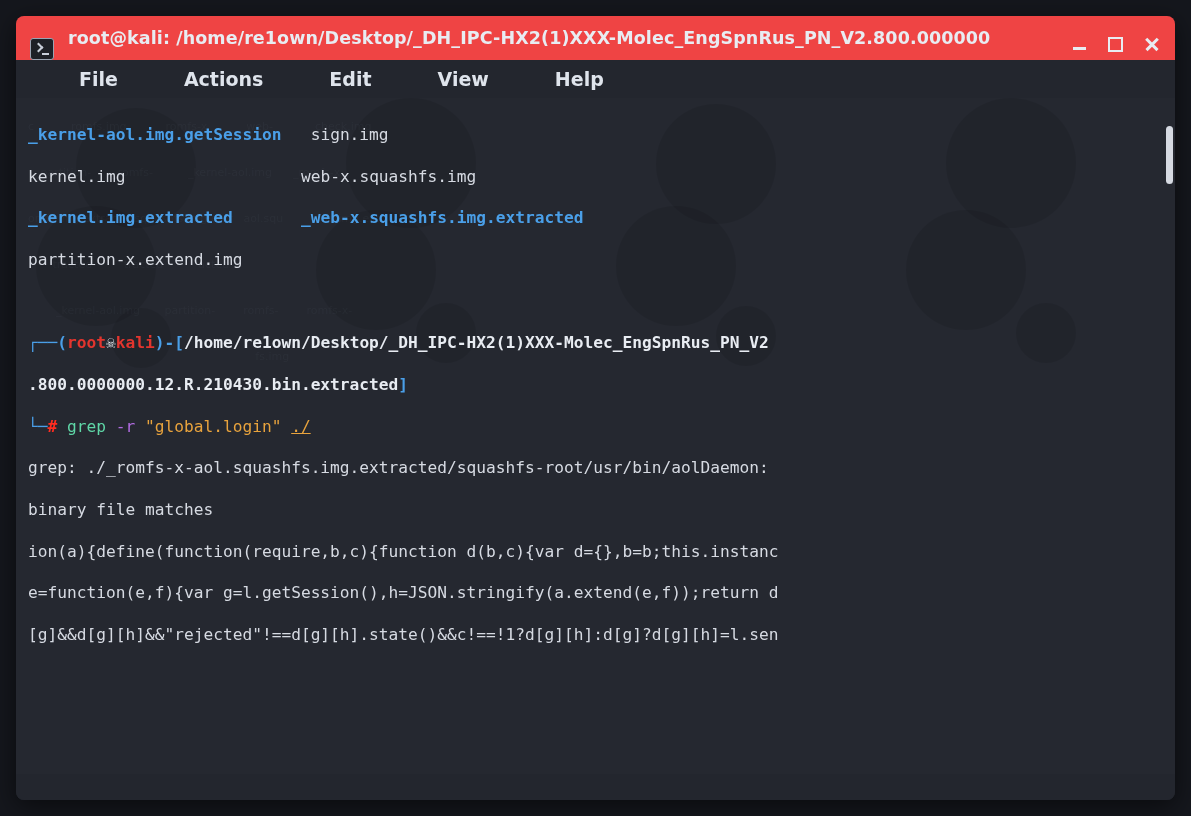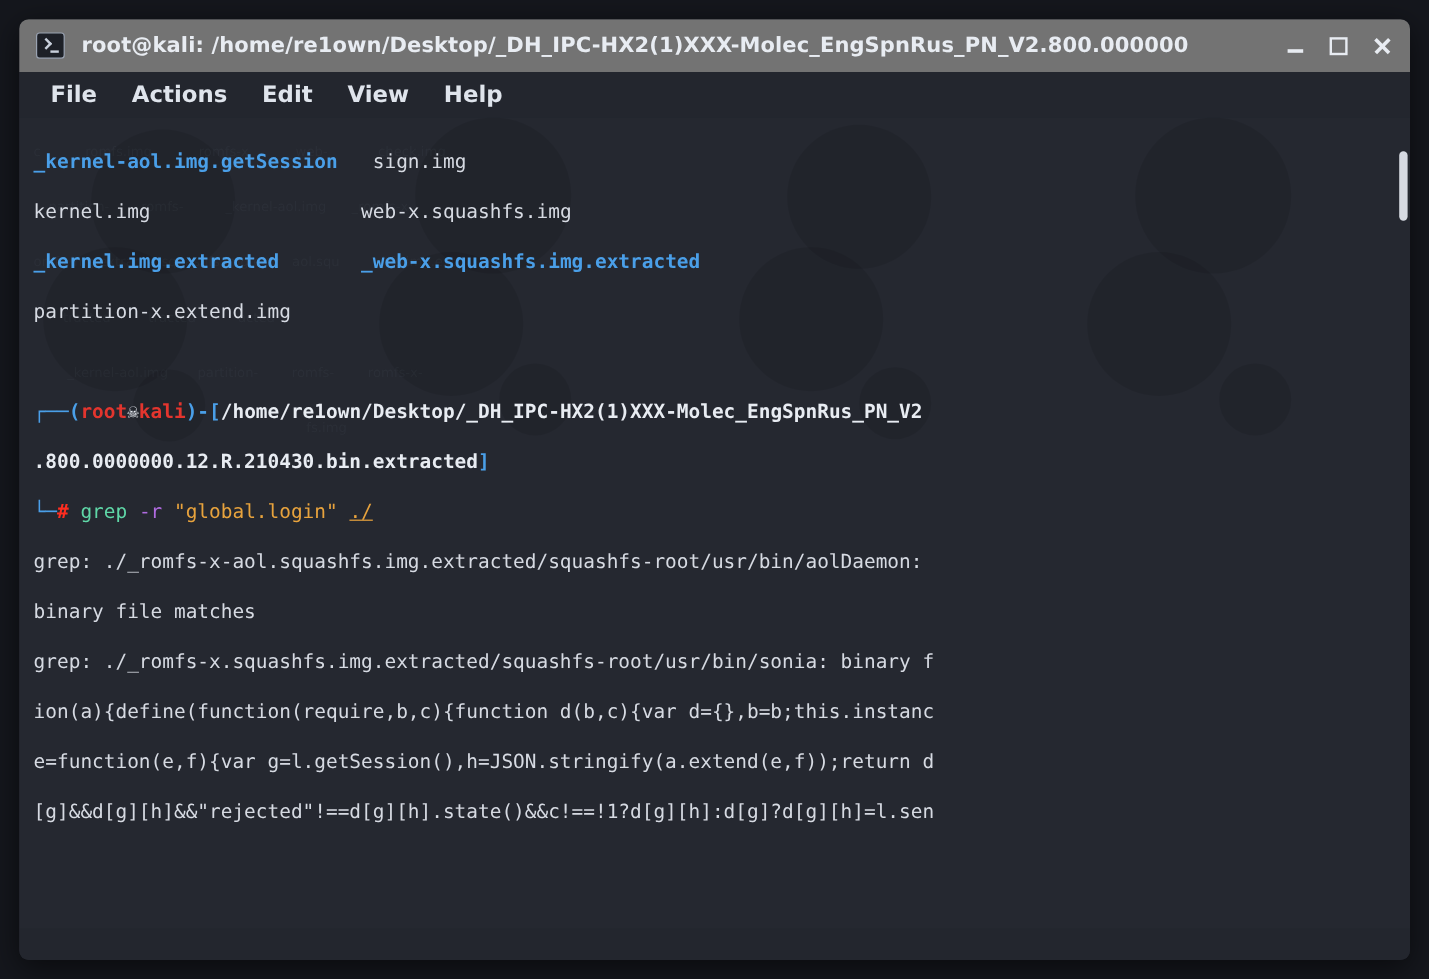--- a/index.html
+++ b/index.html
@@ -30,23 +30,23 @@
     border-radius: 8px;
     box-shadow: 0 6px 26px rgba(0,0,0,.55);
     overflow: hidden;
     display: flex;
     flex-direction: column;
   }
   
   #titlebar {
     height: 44px;
     flex: 0 0 44px;
-    background: #737373;
-    display: flex;
-    align-items: center;
+    background: #ef4444;
+    display: flex;
+    align-items: flex-end;
     padding: 0 6px 0 14px;
     box-sizing: border-box;
     position: relative;
   }
   #title-icon {
     width: 22px;
     height: 20px;
     border: 1px solid #9aa3b2;
     border-radius: 3px;
     background: #1d2027;
@@ -116,20 +116,21 @@
     align-items: center;
     padding-left: 26px;
     box-sizing: border-box;
   }
   .menu-item {
     color: #dfe4ec;
     font-size: 19px;
     font-weight: bold;
     margin-right: 29px;
     line-height: 1;
+    margin-left: 37px;
   }
 
   
   #term-wrap {
     flex: 1 1 auto;
     position: relative;
     background: #252830;
     overflow: hidden;
   }
   #term {
@@ -261,21 +262,20 @@
 <span class="ln"><span class="c-dir">_kernel-aol.img.getSession</span><span class="c-file">   </span><span class="c-file">sign.img</span></span>
 <span class="ln"><span class="c-file">kernel.img</span><span class="c-file">                  </span><span class="c-file">web-x.squashfs.img</span></span>
 <span class="ln"><span class="c-dir">_kernel.img.extracted</span><span class="c-file">       </span><span class="c-dir">_web-x.squashfs.img.extracted</span></span>
 <span class="ln"><span class="c-file">partition-x.extend.img</span></span>
 <span class="ln"> </span>
 <span class="ln"><span class="c-blue bold">┌──(</span><span class="c-red">root</span><span class="c-skull">☠</span><span class="c-red">kali</span><span class="c-blue bold">)-[</span><span class="c-cmdwhite">/home/re1own/Desktop/_DH_IPC-HX2(1)XXX-Molec_EngSpnRus_PN_V2</span></span>
 <span class="ln"><span class="c-cmdwhite">.800.0000000.12.R.210430.bin.extracted</span><span class="c-blue bold">]</span></span>
 <span class="ln"><span class="c-blue bold">└─</span><span class="c-redb">#</span><span> </span><span class="c-green">grep</span><span> </span><span class="c-purple">-r</span><span> </span><span class="c-orange">"global.login"</span><span> </span><span class="c-orange uline">./</span></span>
 <span class="ln"><span class="c-grep">grep: ./_romfs-x-aol.squashfs.img.extracted/squashfs-root/usr/bin/aolDaemon:</span></span>
 <span class="ln"><span class="c-grep">binary file matches</span></span>
-<span class="ln"><span class="c-grep">grep: ./_romfs-x.squashfs.img.extracted/squashfs-root/usr/bin/sonia: binary f</span></span>
 <span class="ln"><span class="c-grep">ion(a){define(function(require,b,c){function d(b,c){var d={},b=b;this.instanc</span></span>
 <span class="ln"><span class="c-grep">e=function(e,f){var g=l.getSession(),h=JSON.stringify(a.extend(e,f));return d</span></span>
 <span class="ln"><span class="c-grep">[g]&amp;&amp;d[g][h]&amp;&amp;"rejected"!==d[g][h].state()&amp;&amp;c!==!1?d[g][h]:d[g]?d[g][h]=l.sen</span></span>
 
 
 
 
 
 
 

